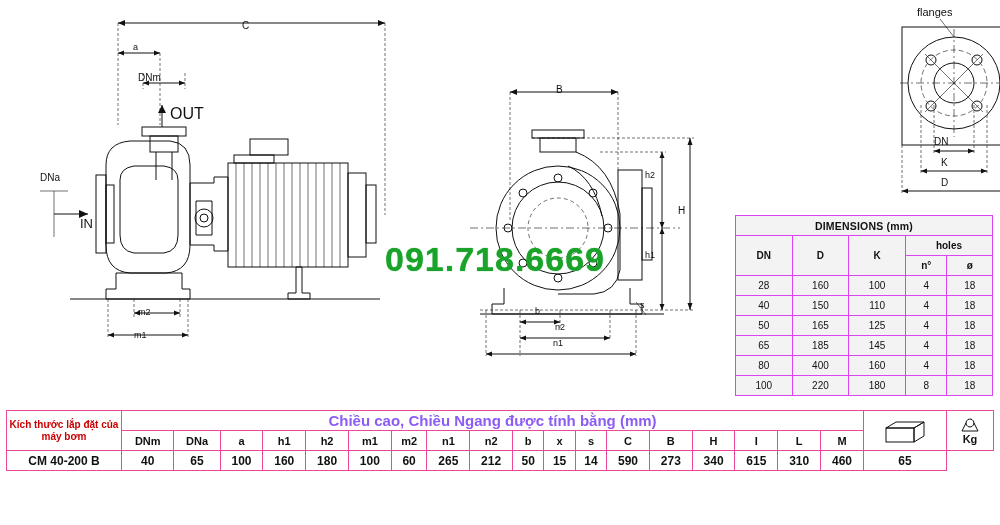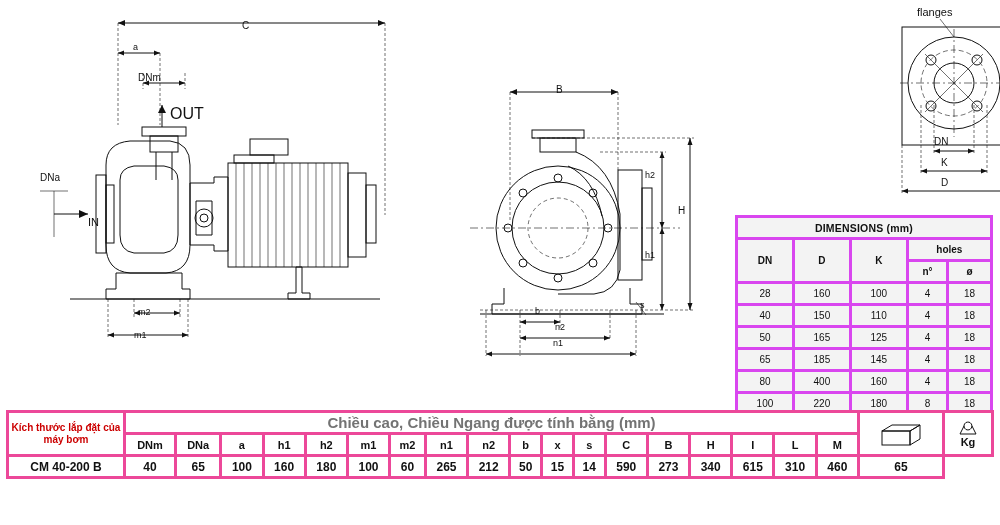--- a/index.html
+++ b/index.html
@@ -24,50 +24,51 @@
   .lbl{position:absolute;font-size:10px;font-weight:normal;color:#111;white-space:nowrap;}
   .lbl.sm{font-size:9px;}
 
   
   table{border-collapse:collapse;}
   .dim-table{
     position:absolute;left:735px;top:215px;width:258px;
     font-size:10px;text-align:center;
   }
   .dim-table td,.dim-table th{
-    border:3px solid #d946ef;padding:2px 0;font-weight:normal;
+    border:1px solid #d946ef;padding:2px 0;font-weight:normal;
     background:#f3f3f3;height:15px;
   }
   .dim-table th{font-weight:bold;}
   .dim-table .title{font-weight:bold;font-size:10.5px;letter-spacing:.2px;}
 
   .bottom-table{
     position:absolute;left:6px;top:410px;width:988px;
     font-size:11px;text-align:center;
   }
   .bottom-table td,.bottom-table th{
-    border:3px solid #ec4899;padding:1px 2px;height:17px;font-weight:normal;
+    border:1px solid #ec4899;padding:1px 2px;height:17px;font-weight:normal;
     background:#fff;
   }
   .bottom-table .hdr-red{color:#cc0000;font-weight:bold;font-size:10px;line-height:1.15;width:110px;}
-  .bottom-table .big-title{color:#737373;font-weight:bold;font-size:15px;}
+  .bottom-table .big-title{color:#8b5cf6;font-weight:bold;font-size:15px;}
   .bottom-table .model{font-weight:bold;font-size:12px;text-align:center;margin-left:16px;}
   .bottom-table .val{font-weight:bold;font-size:12px;}
   .bottom-table .colhdr{font-weight:bold;font-size:11px;}
 
   .kg-cell{width:42px;margin-left:12px;}
   .box-cell{width:78px;}
 
   svg{display:block;}
 </style>
 </head>
 <body>
 
 <div class="stage">
 
+  <div class="watermark">091.718.6669</div>
 
   <svg width="420" height="400" style="position:absolute;left:10px;top:5px;">
     <g stroke="#111" fill="none" stroke-width="1">
 
       <line x1="108" y1="18" x2="375" y2="18"></line>
       <path d="M108,18 l7,-3 l0,6 z" fill="#111" stroke="none"></path>
       <path d="M375,18 l-7,-3 l0,6 z" fill="#111" stroke="none"></path>
       <line x1="108" y1="18" x2="108" y2="120" stroke-dasharray="3,2" stroke-width=".6"></line>
       <line x1="375" y1="18" x2="375" y2="210" stroke-dasharray="3,2" stroke-width=".6"></line>
 
@@ -147,21 +148,21 @@
 
       <line x1="60" y1="294" x2="370" y2="294" stroke-width="1.2"></line>
     </g>
   </svg>
 
   <div class="lbl" style="left:242px;top:20px;">C</div>
   <div class="lbl sm" style="left:133px;top:42px;">a</div>
   <div class="lbl" style="left:138px;top:72px;">DNm</div>
   <div class="lbl" style="left:170px;top:105px;font-size:16px;">OUT</div>
   <div class="lbl" style="left:40px;top:172px;">DNa</div>
-  <div class="lbl" style="left:88px;top:216px;font-size:11px;">IN</div>
+  <div class="lbl" style="left:80px;top:216px;font-size:13px;">IN</div>
   <div class="lbl sm" style="left:138px;top:307px;">m2</div>
   <div class="lbl sm" style="left:134px;top:330px;">m1</div>
 
   <svg width="290" height="390" style="position:absolute;left:450px;top:10px;">
     <g stroke="#111" fill="none" stroke-width="1">
 
       <line x1="60" y1="82" x2="168" y2="82"></line>
       <path d="M60,82 l7,-3 l0,6 z" fill="#111" stroke="none"></path>
       <path d="M168,82 l-7,-3 l0,6 z" fill="#111" stroke="none"></path>
       <line x1="60" y1="82" x2="60" y2="210" stroke-dasharray="3,2" stroke-width=".6"></line>

